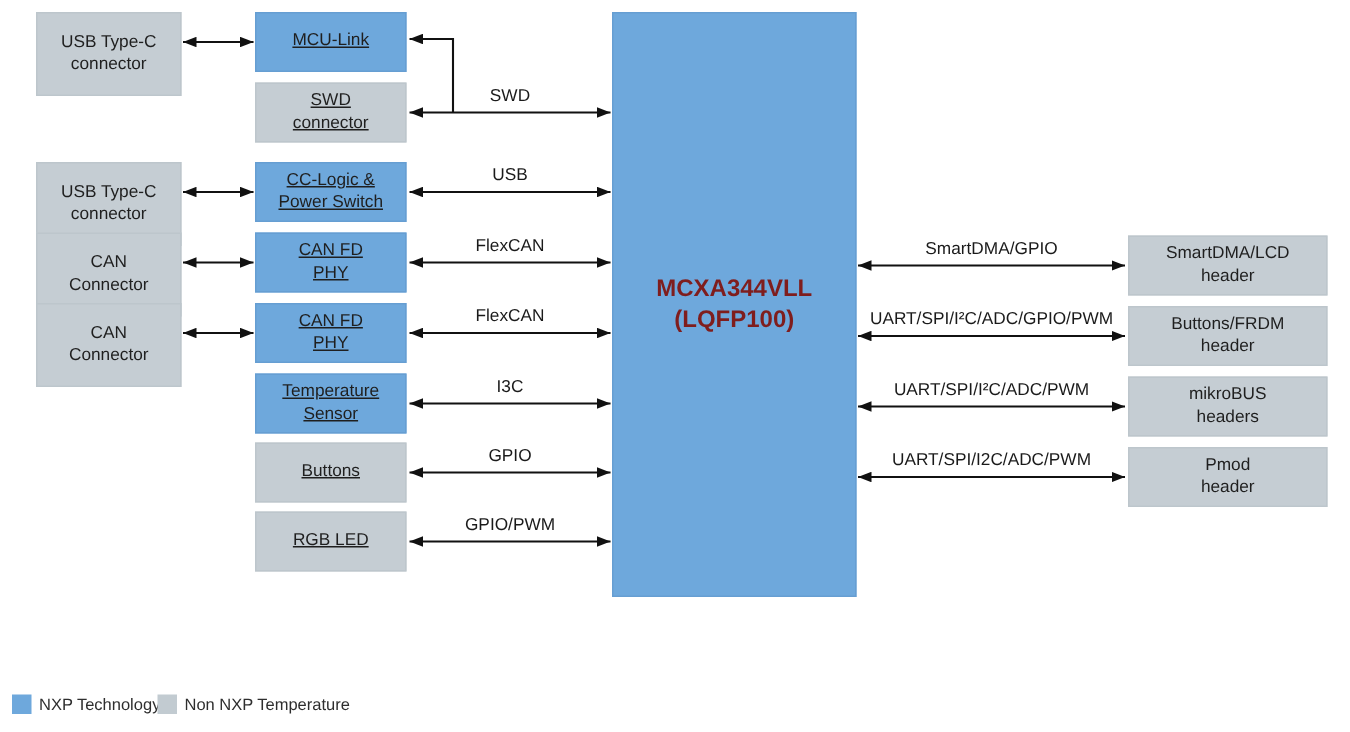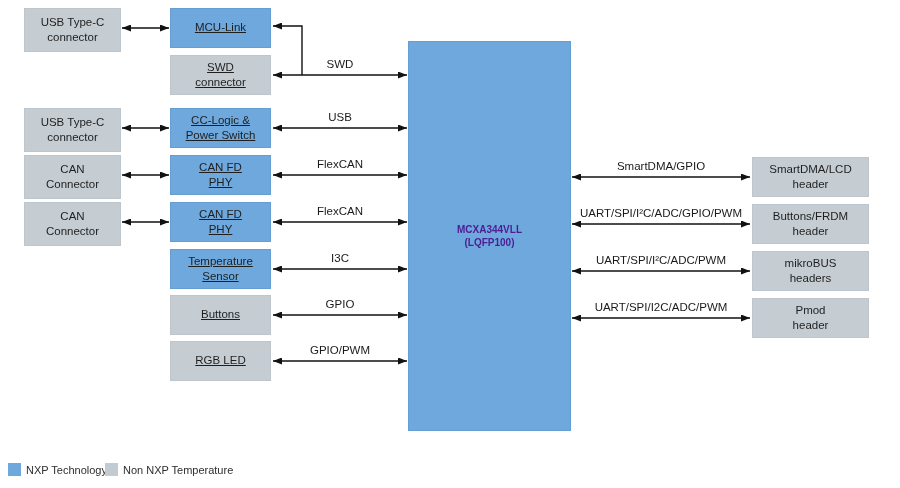--- a/index.html
+++ b/index.html
@@ -12,26 +12,26 @@
 
   .box {
     position: absolute;
     display: flex; align-items: center; justify-content: center;
     text-align: center; white-space: pre-line;
     font-size: 11.5px; line-height: 1.32; color: #1f1f1f;
     box-sizing: border-box;
   }
   .box.blue { background: #6EA8DC; border: 1px solid #669ed2; }
   .box.gray { background: #C5CDD3; border: 1px solid #bdc6cc; }
-  .box.mcu  { font-weight: bold; font-size: 10px; color: #4c1d95; margin-top: 33px; }
+  .box.mcu  { font-weight: bold; font-size: 16px; color: #7f1d1d; }
 
   
-  .c1 { left: 24px;  width: 97px;  height: 44px; }
+  .c1 { left: 24px;  width: 97px;  height: 56px; }
   .c2 { left: 170px; width: 101px; height: 40px; text-decoration: underline; }
-  .c4 { left: 752px; width: 117px; height: 40px; }
+  .c4 { left: 752px; width: 133px; height: 40px; }
 
   .bus-label {
     position: absolute; transform: translateX(-50%);
     font-size: 11.5px; color: #1a1a1a; white-space: nowrap;
   }
 
   .legend-item {
     position: absolute; top: 462px; height: 15px;
     display: flex; align-items: center;
     font-size: 11px; color: #2e2e2e; white-space: nowrap;

